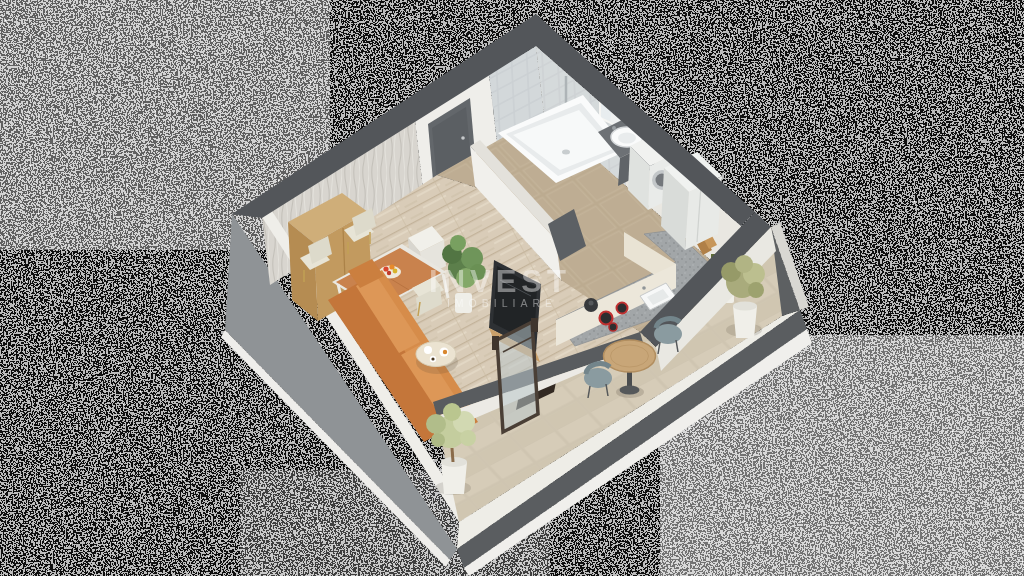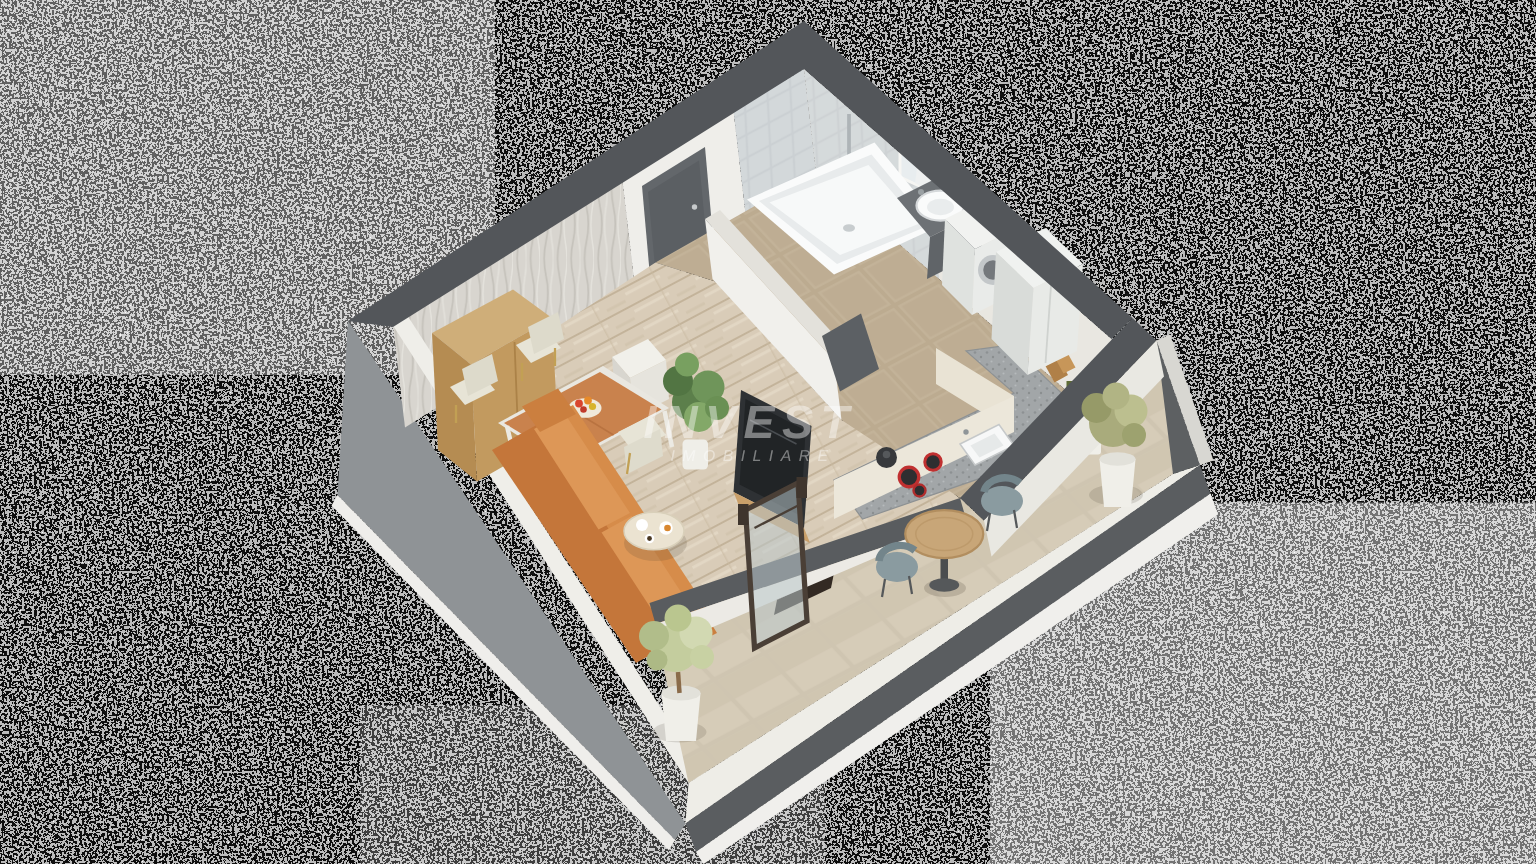--- a/index.html
+++ b/index.html
@@ -1,17 +1,17 @@
 <!DOCTYPE html>
 <html><head>
 <meta charset="utf-8">
 <style>
   html,body{margin:0;padding:0;background:#ffffff;}
   .stage{position:relative;width:1024px;height:576px;overflow:hidden;
-         font-family:"Liberation Sans", sans-serif;font-style:italic;}
+         font-family:"Liberation Sans", sans-serif;}
   svg{display:block}
   .wm-title{font-family:"Liberation Sans", sans-serif;font-weight:bold;
             font-size:31px;letter-spacing:5px;}
   .wm-sub{font-family:"Liberation Sans", sans-serif;font-weight:normal;
           font-size:10.5px;letter-spacing:5px;}
 </style>
 </head>
 <body>
 
 <div class="stage">

